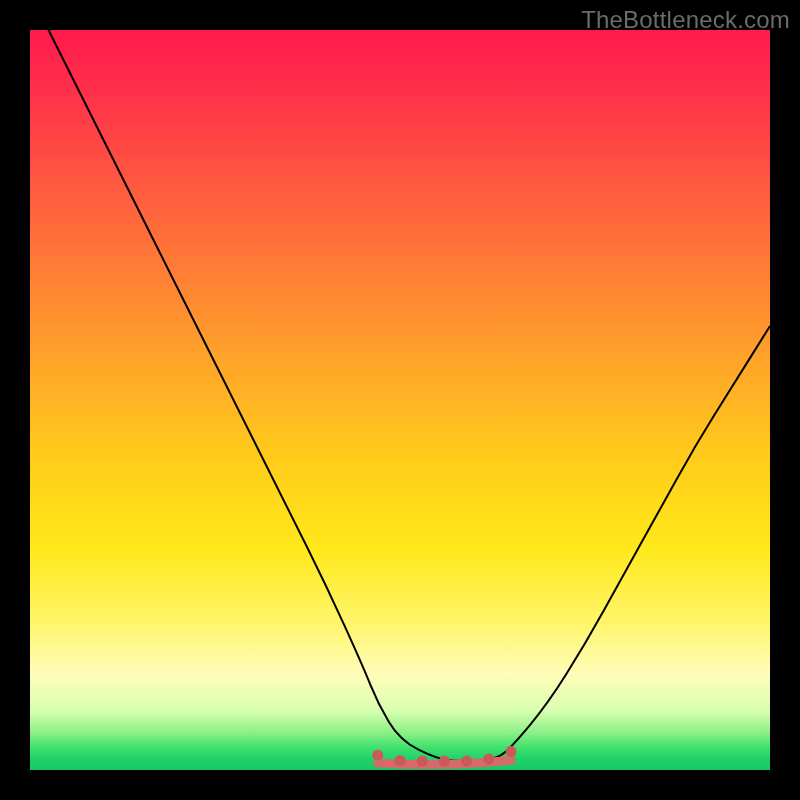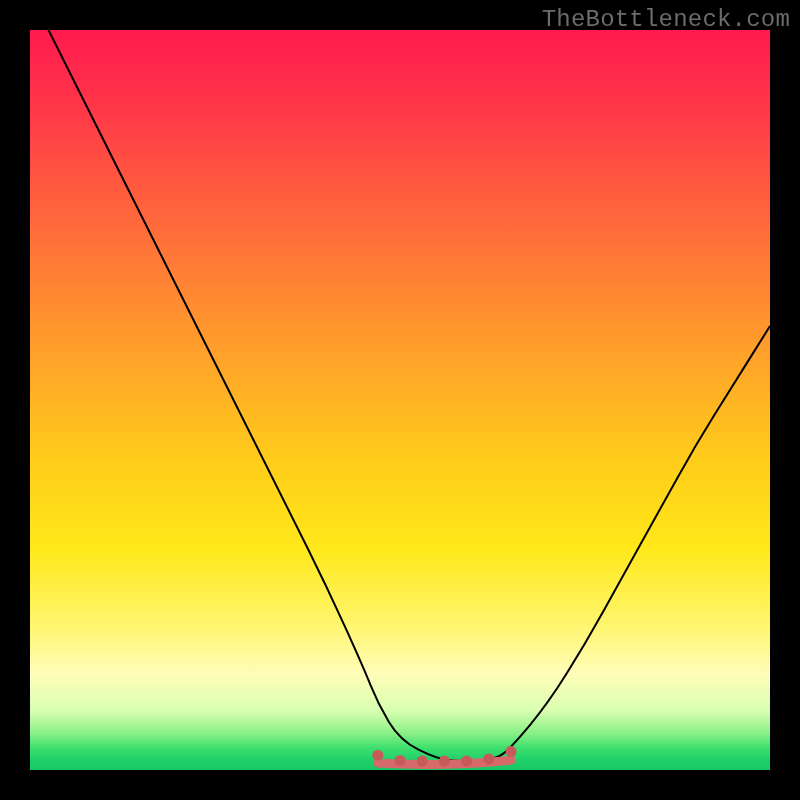--- a/index.html
+++ b/index.html
@@ -7,21 +7,21 @@
   .canvas {
     position: relative;
     width: 800px;
     height: 800px;
     background: #000;
   }
   .watermark {
     position: absolute;
     top: 6px;
     right: 10px;
-    font-family: Liberation Mono, monospace;
+    font-family: Liberation Sans, sans-serif;
     font-size: 24px;
     font-weight: 500;
     color: #6b6b6b;
     letter-spacing: 0.2px;
     z-index: 20;
   }
   .plot {
     position: absolute;
     left: 30px;
     top: 30px;

